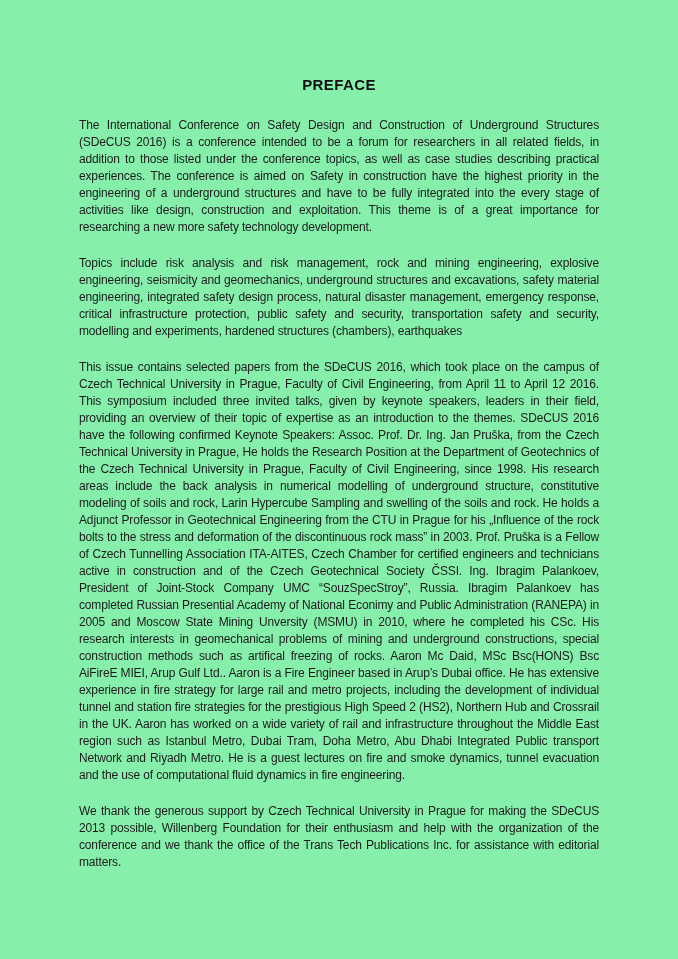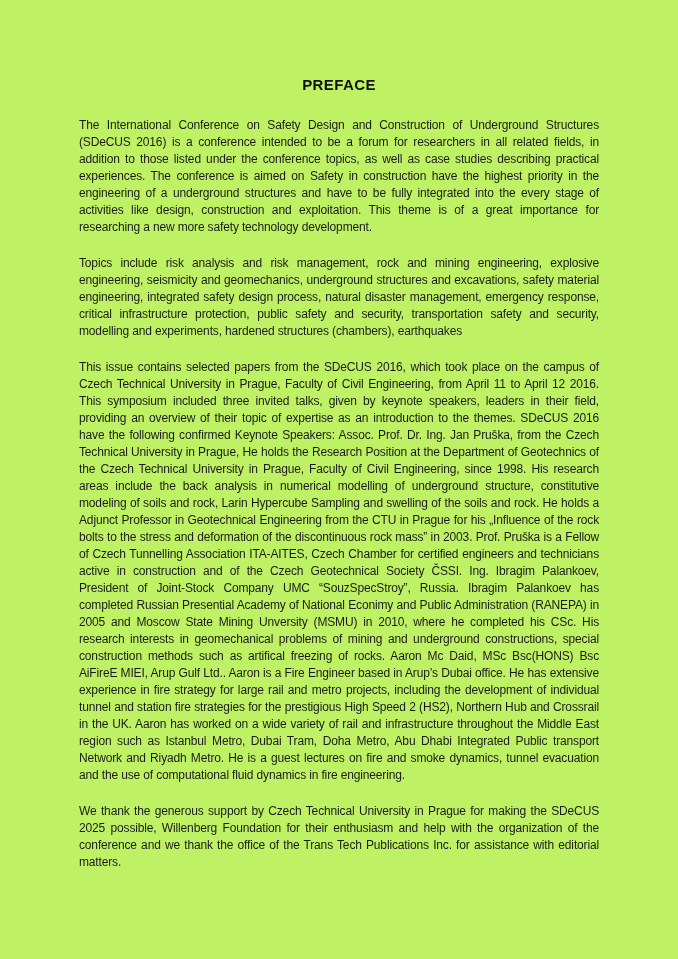--- a/index.html
+++ b/index.html
@@ -10,21 +10,21 @@
   body {
     width: 678px;
     height: 959px;
     font-family: "Liberation Sans", sans-serif;
     color: #1b1b1b;
   }
   .page {
     box-sizing: border-box;
     width: 678px;
     height: 959px;
-    background: #bef264;
+    background: #86efac;
     padding: 76px 79px 0 79px;
     overflow: hidden;
   }
   .title {
     font-size: 15px;
     font-weight: bold;
     text-align: center;
     letter-spacing: 0.4px;
     margin: 0 0 24px 0;
     color: #111111;
@@ -47,15 +47,15 @@
 </style>
 </head>
 <body>
 
 <div class="page">
   <h1 class="title">PREFACE</h1>
 
   <p class="para">The International Conference on Safety Design and Construction of Underground Structures (SDeCUS 2016) is a conference intended to be a forum for researchers in all related fields, in addition to those listed under the conference topics, as well as case studies describing practical experiences. The conference is aimed on Safety in construction have the highest priority in the engineering of a underground structures and have to be fully integrated into the every stage of activities like design, construction and exploitation. This theme is of a great importance for researching a new more safety technology development.</p>
   <p class="para">Topics include risk analysis and risk management, rock and mining engineering, explosive engineering, seismicity and geomechanics, underground structures and excavations, safety material engineering, integrated safety design process, natural disaster management, emergency response, critical infrastructure protection, public safety and security, transportation safety and security, modelling and experiments, hardened structures (chambers), earthquakes</p>
   <p class="para">This issue contains selected papers from the SDeCUS 2016, which took place on the campus of Czech Technical University in Prague, Faculty of Civil Engineering, from April 11 to April 12 2016. This symposium included three invited talks, given by keynote speakers, leaders in their field, providing an overview of their topic of expertise as an introduction to the themes. SDeCUS 2016 have the following confirmed Keynote Speakers: Assoc. Prof. Dr. Ing. Jan Pruška, from the Czech Technical University in Prague, He holds the Research Position at the Department of Geotechnics of the Czech Technical University in Prague, Faculty of Civil Engineering, since 1998. His research areas include the back analysis in numerical modelling of underground structure, constitutive modeling of soils and rock, Larin Hypercube Sampling and swelling of the soils and rock. He holds a Adjunct Professor in Geotechnical Engineering from the CTU in Prague for his „Influence of the rock bolts to the stress and deformation of the discontinuous rock mass” in 2003. Prof. Pruška is a Fellow of Czech Tunnelling Association ITA-AITES, Czech Chamber for certified engineers and technicians active in construction and of the Czech Geotechnical Society ČSSI. Ing. Ibragim Palankoev, President of Joint-Stock Company UMC “SouzSpecStroy”, Russia. Ibragim Palankoev has completed Russian Presential Academy of National Econimy and Public Administration (RANEPA) in 2005 and Moscow State Mining Unversity (MSMU) in 2010, where he completed his CSc. His research interests in geomechanical problems of mining and underground constructions, special construction methods such as artifical freezing of rocks. Aaron Mc Daid, MSc Bsc(HONS) Bsc AiFireE MIEI, Arup Gulf Ltd.. Aaron is a Fire Engineer based in Arup’s Dubai office. He has extensive experience in fire strategy for large rail and metro projects, including the development of individual tunnel and station fire strategies for the prestigious High Speed 2 (HS2), Northern Hub and Crossrail in the UK. Aaron has worked on a wide variety of rail and infrastructure throughout the Middle East region such as Istanbul Metro, Dubai Tram, Doha Metro, Abu Dhabi Integrated Public transport Network and Riyadh Metro. He is a guest lectures on fire and smoke dynamics, tunnel evacuation and the use of computational fluid dynamics in fire engineering.</p>
-  <p class="para">We thank the generous support by Czech Technical University in Prague for making the SDeCUS 2025 possible, Willenberg Foundation for their enthusiasm and help with the organization of the conference and we thank the office of the Trans Tech Publications Inc. for assistance with editorial matters.</p>
+  <p class="para">We thank the generous support by Czech Technical University in Prague for making the SDeCUS 2013 possible, Willenberg Foundation for their enthusiasm and help with the organization of the conference and we thank the office of the Trans Tech Publications Inc. for assistance with editorial matters.</p>
 
 </div>
 
 </body></html>

